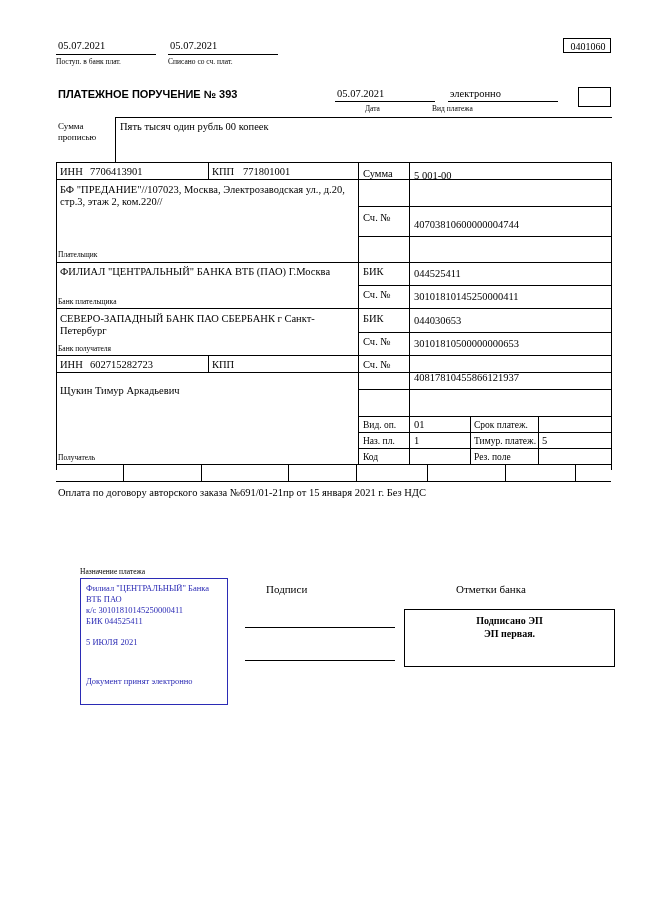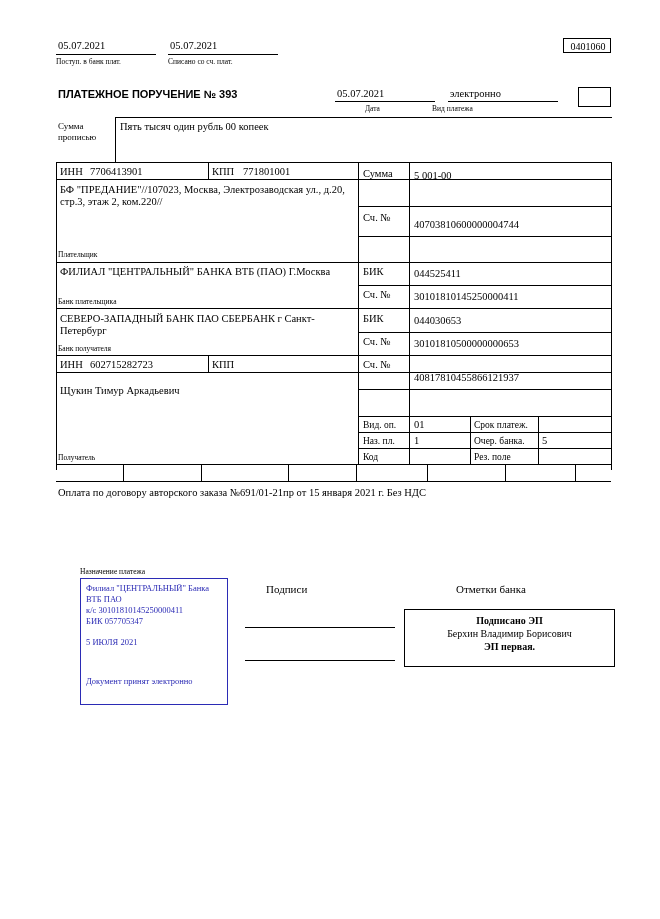--- a/index.html
+++ b/index.html
@@ -158,51 +158,50 @@
   <div class="abs txt" style="left:60px; top:385px;">Щукин Тимур Аркадьевич</div>
   <div class="abs small" style="left:58px; top:453px;">Получатель</div>
 
   <div class="abs txt" style="left:363px; top:419px; font-size:9.5px;">Вид. оп.</div>
   <div class="abs txt" style="left:414px; top:419px;">01</div>
   <div class="abs txt" style="left:474px; top:419px; font-size:9.5px;">Срок платеж.</div>
   <div class="abs txt" style="left:542px; top:419px;"></div>
 
   <div class="abs txt" style="left:363px; top:435px; font-size:9.5px;">Наз. пл.</div>
   <div class="abs txt" style="left:414px; top:435px;">1</div>
-  <div class="abs txt" style="left:474px; top:435px; font-size:9.5px;">Очер. банка.</div>
+  <div class="abs txt" style="left:474px; top:435px; font-size:9.5px;">Тимур. платеж.</div>
   <div class="abs txt" style="left:542px; top:435px;">5</div>
 
   <div class="abs txt" style="left:363px; top:451px; font-size:9.5px;">Код</div>
   <div class="abs txt" style="left:414px; top:451px;"></div>
   <div class="abs txt" style="left:474px; top:451px; font-size:9.5px;">Рез. поле</div>
   <div class="abs txt" style="left:542px; top:451px;"></div>
 
   <div class="abs txt" style="left:58px; top:487px;">Оплата по договору авторского заказа №691/01-21пр от 15 января 2021 г. Без НДС</div>
   <div class="abs small" style="left:80px; top:567px;">Назначение платежа</div>
 
   <div class="abs box" style="left:80px; top:578px; width:148px; height:127px; border-color:#2b2bb5;">
     <div style="padding:4px 5px; font-size:8.5px; line-height:11px; color:#2b2bb5;">
       <div>Филиал "ЦЕНТРАЛЬНЫЙ" Банка</div>
       <div>ВТБ ПАО</div>
       <div>к/с 30101810145250000411</div>
-      <div>БИК 057705347</div>
+      <div>БИК 044525411</div>
       <div style="height:10px;"></div>
       <div>5 ИЮЛЯ 2021</div>
       <div style="height:28px;"></div>
       <div>Документ принят электронно</div>
     </div>
   </div>
 
   <div class="abs txt" style="left:266px; top:583px; font-size:11px;">Подписи</div>
   <div class="abs line" style="left:245px; top:627px; width:150px;"></div>
   <div class="abs line" style="left:245px; top:660px; width:150px;"></div>
 
   <div class="abs txt" style="left:456px; top:583px; font-size:11px;">Отметки банка</div>
 
   <div class="abs box" style="left:404px; top:609px; width:211px; height:58px;">
     <div class="center" style="padding-top:4px; font-size:10px; line-height:13px;">
       <div class="bold">Подписано ЭП</div>
-      <div>Берхин Владимир Борисович</div>
       <div class="bold">ЭП первая.</div>
     </div>
   </div>
 
 </div>
 
 </body></html>

